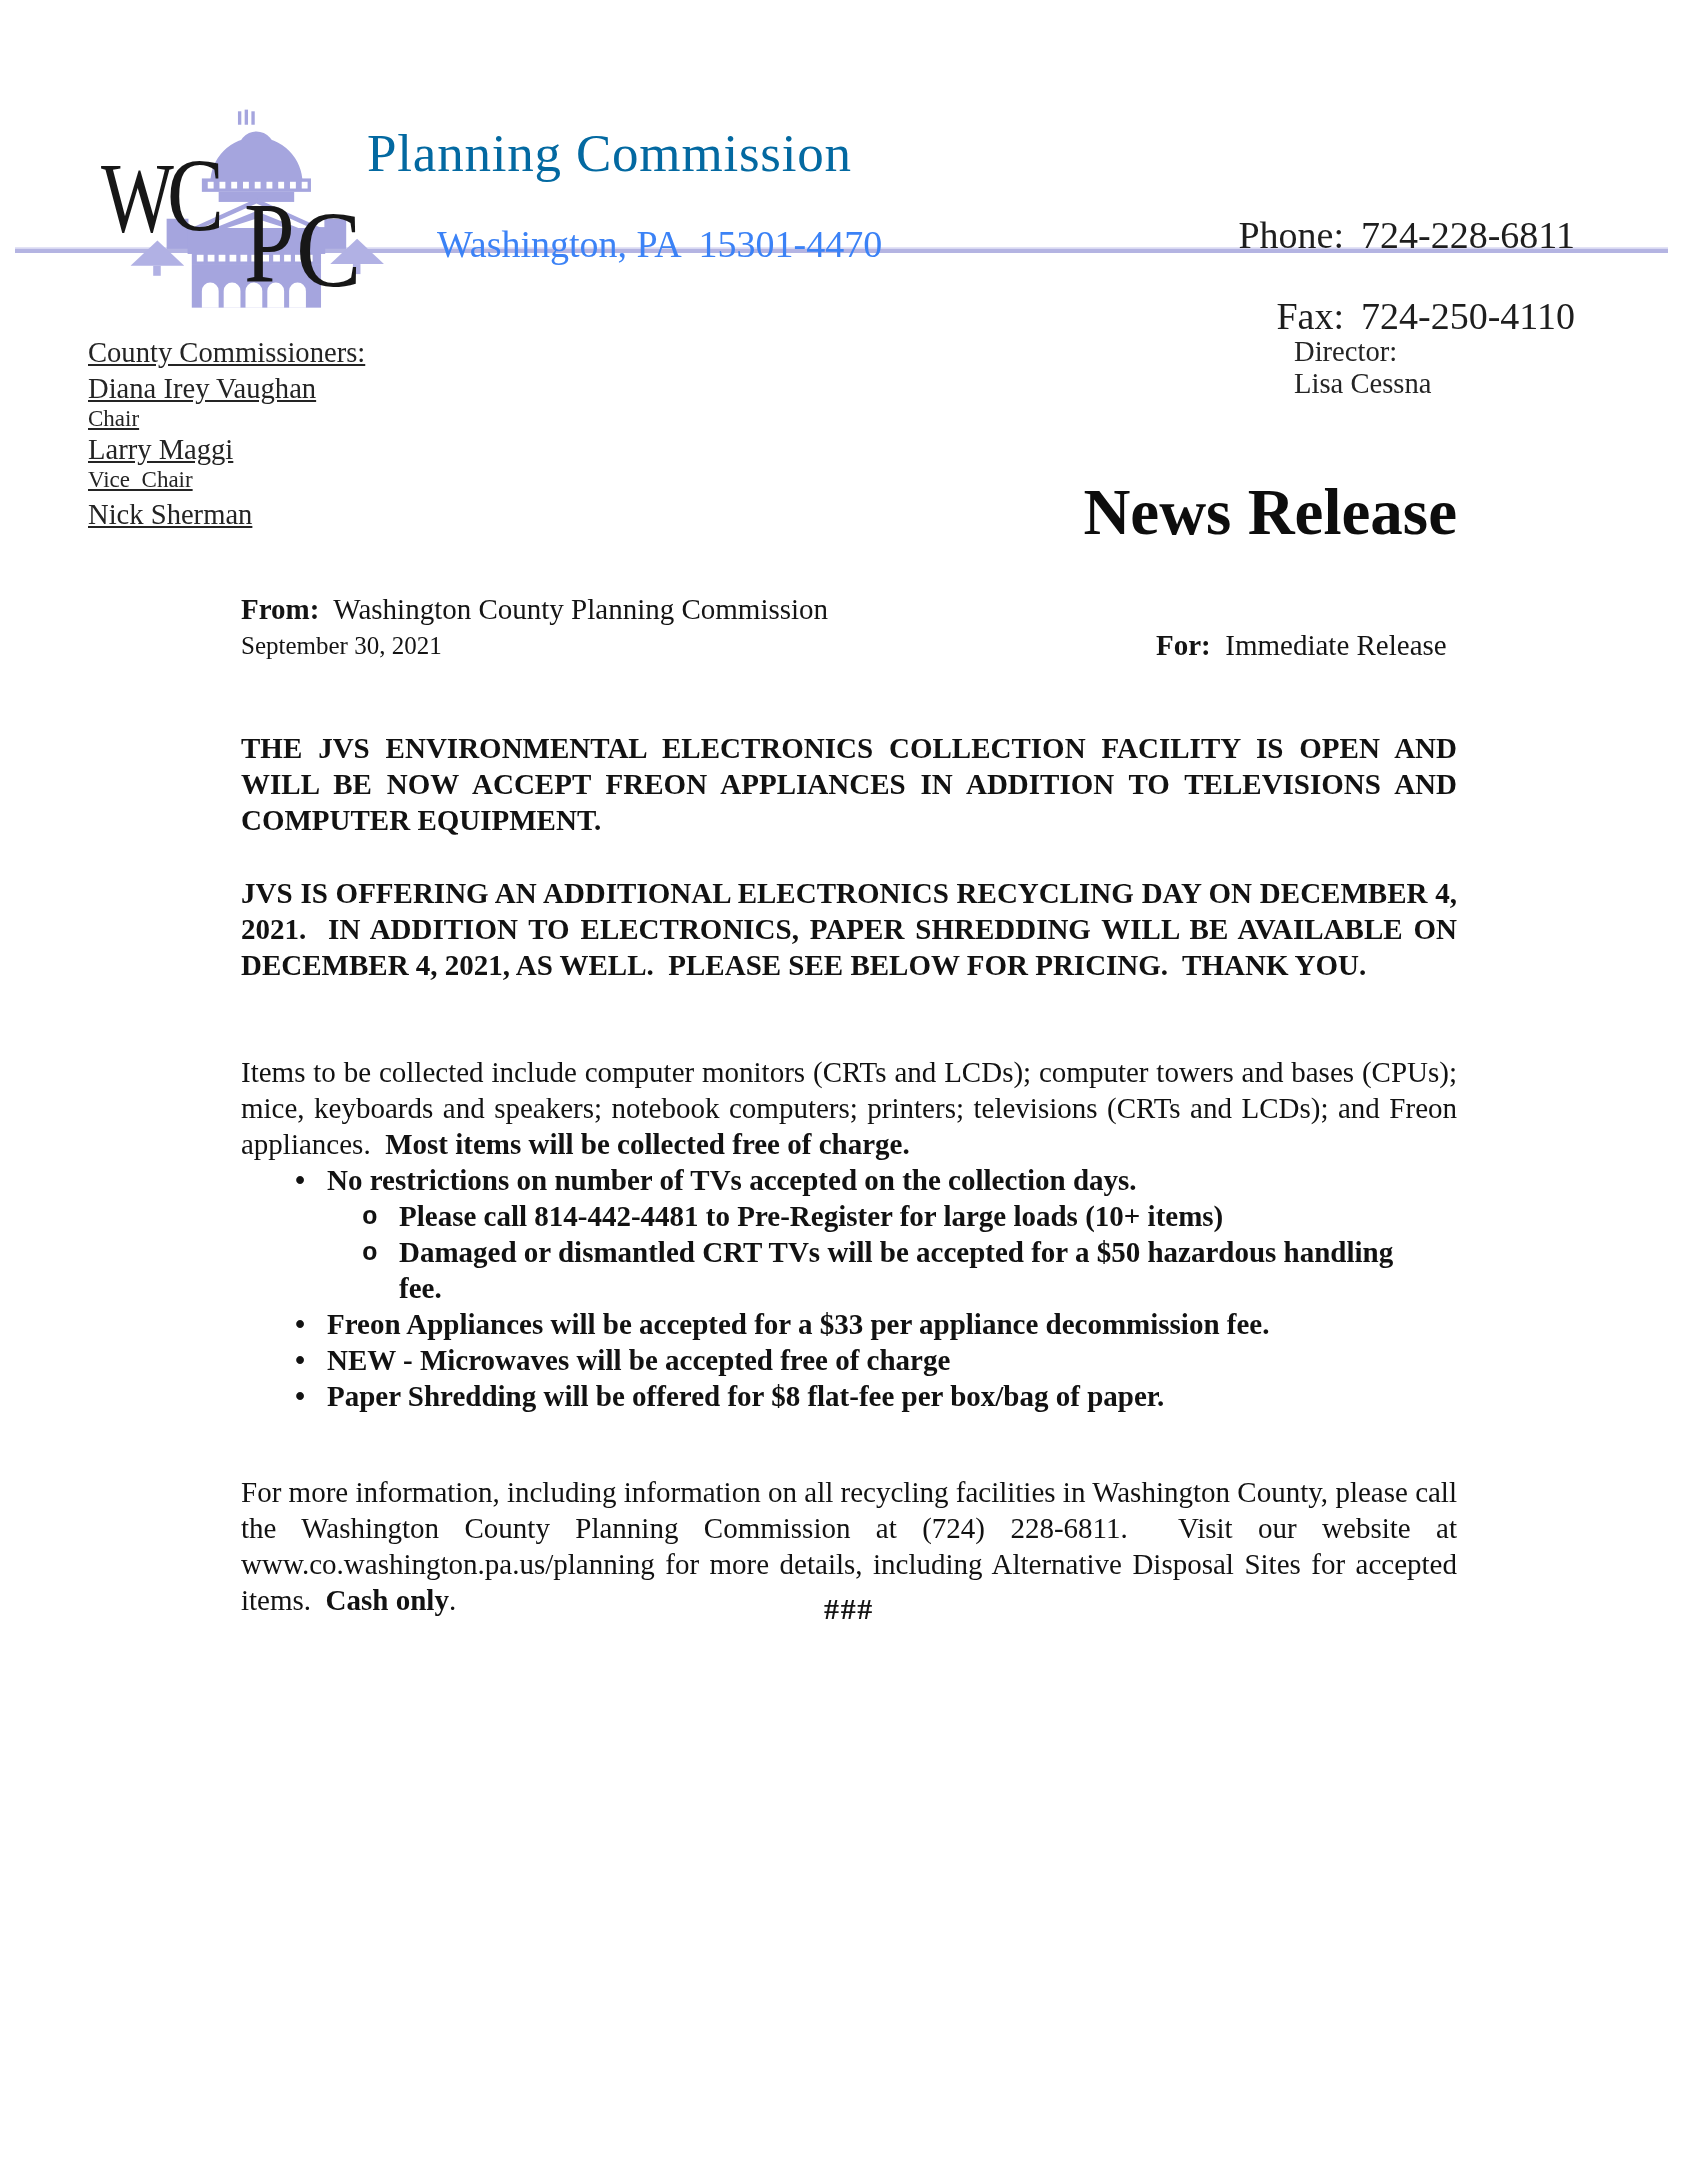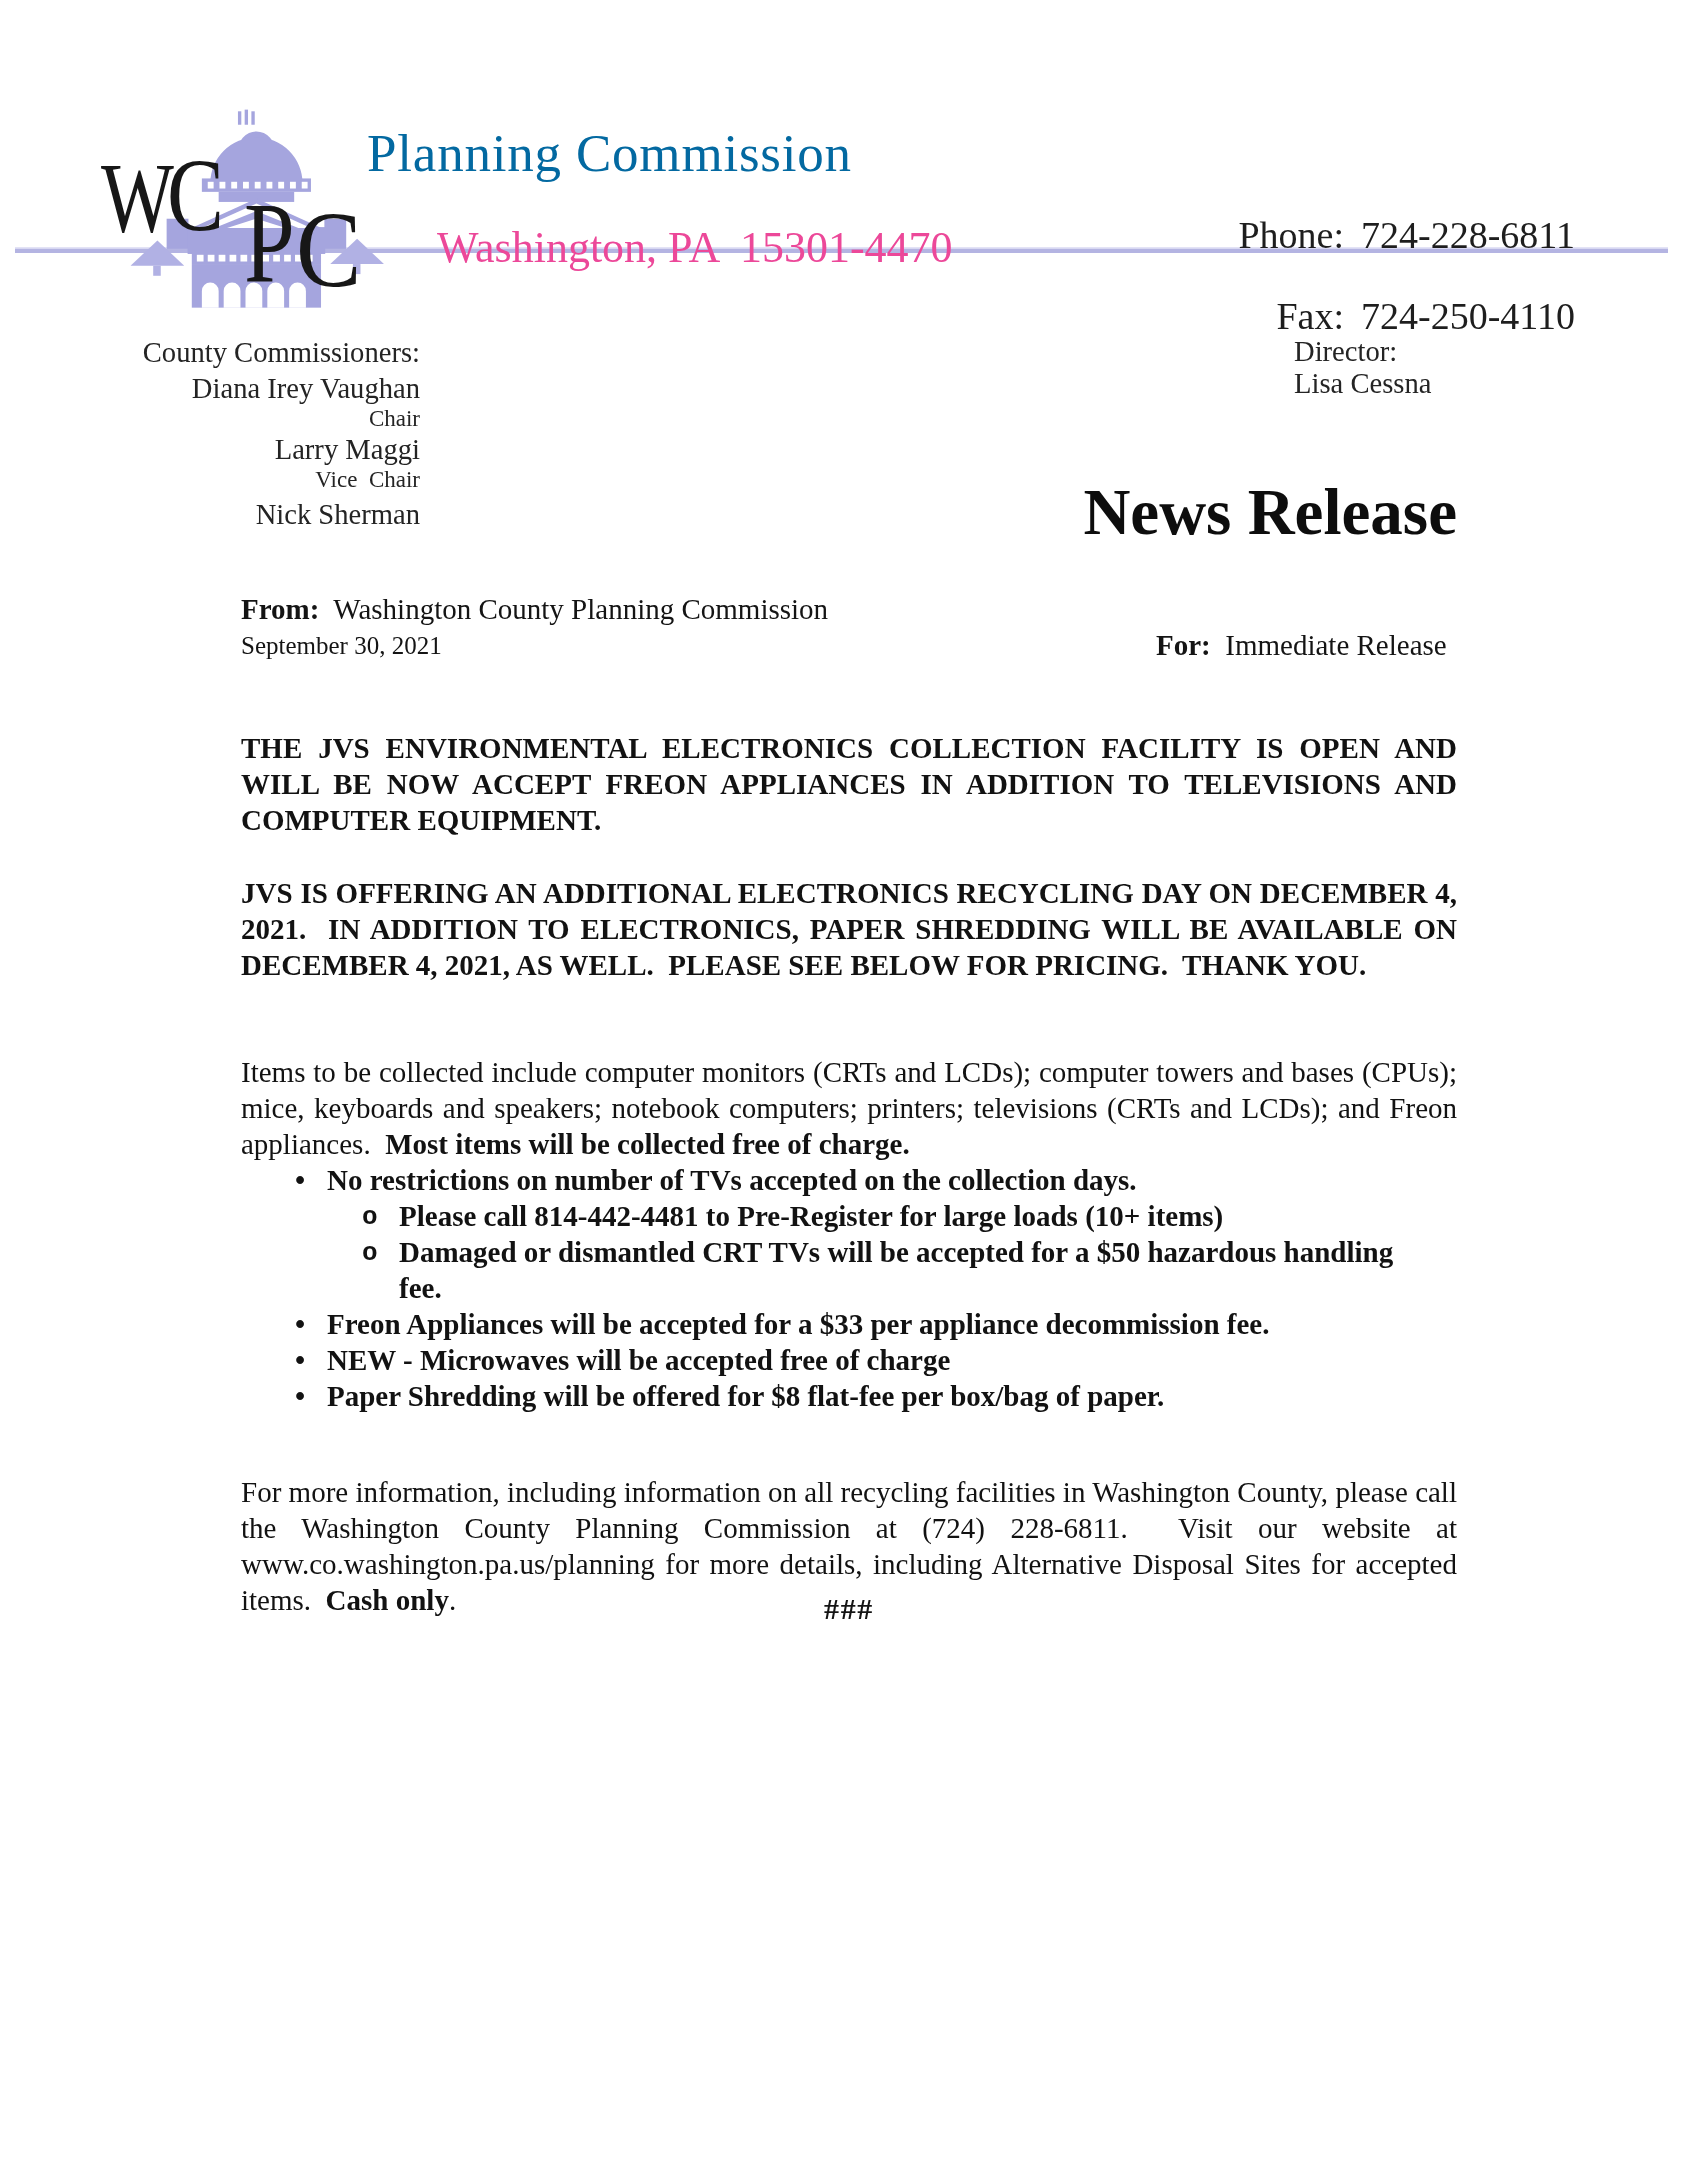--- a/index.html
+++ b/index.html
@@ -18,29 +18,29 @@
   .logo-letter{position:absolute; font-family:"Liberation Serif", serif; color:#171717;
     transform-origin:left top; line-height:1; z-index:3;}
   .ll-w{left:25px; top:47px; font-size:99px; transform:scaleX(.78);}
   .ll-c1{left:91px; top:42px; font-size:104px; transform:scaleX(.82);}
   .ll-p{left:168px; top:85px; font-size:114px; transform:scaleX(.80);}
   .ll-c2{left:220px; top:94px; font-size:109px; transform:scaleX(.90);}
 
   .org-name{position:absolute; left:367px; top:123px; font-size:53px; color:#0369a1;
     letter-spacing:0.8px; z-index:4;}
   .addr1{position:absolute; left:437px; top:185px; font-size:38px; color:#222; z-index:4;}
-  .addr2{position:absolute; left:437px; top:222px; font-size:44px; color:#ec4899; z-index:4;}
+  .addr2{position:absolute; left:437px; top:222px; font-size:38px; color:#3b82f6; z-index:4;}
   .phonefax{position:absolute; left:1201px; top:175px; font-size:38px; color:#1e1e1e; z-index:4;}
   .pf-row{line-height:41px; white-space:nowrap;margin-top:40px;}
   .pf-label{display:inline-block; width:143px; text-align:right;}
   .pf-value{margin-left:17px;}
 
   
   .commissioners{position:absolute; left:88px; top:336px; width:332px;
-    text-align:right; color:#242424;}
+    text-align:left; color:#242424;text-decoration:underline;}
   .comm-heading{font-size:28.6px; line-height:34px;}
   .comm-name{font-size:28.6px; line-height:32px; margin-top:2.5px;}
   .comm-title{font-size:23px; line-height:27px;}
   .comm-name.last{margin-top:5.9px;}
   .director{position:absolute; left:1294px; top:336px; width:210px; text-align:left; color:#242424;}
   .dir-label{font-size:28.6px; line-height:32px;}
   .dir-name{font-size:28.6px; line-height:32px;}
 
   
   .main{position:absolute; left:241px; top:0; width:1216px;}

